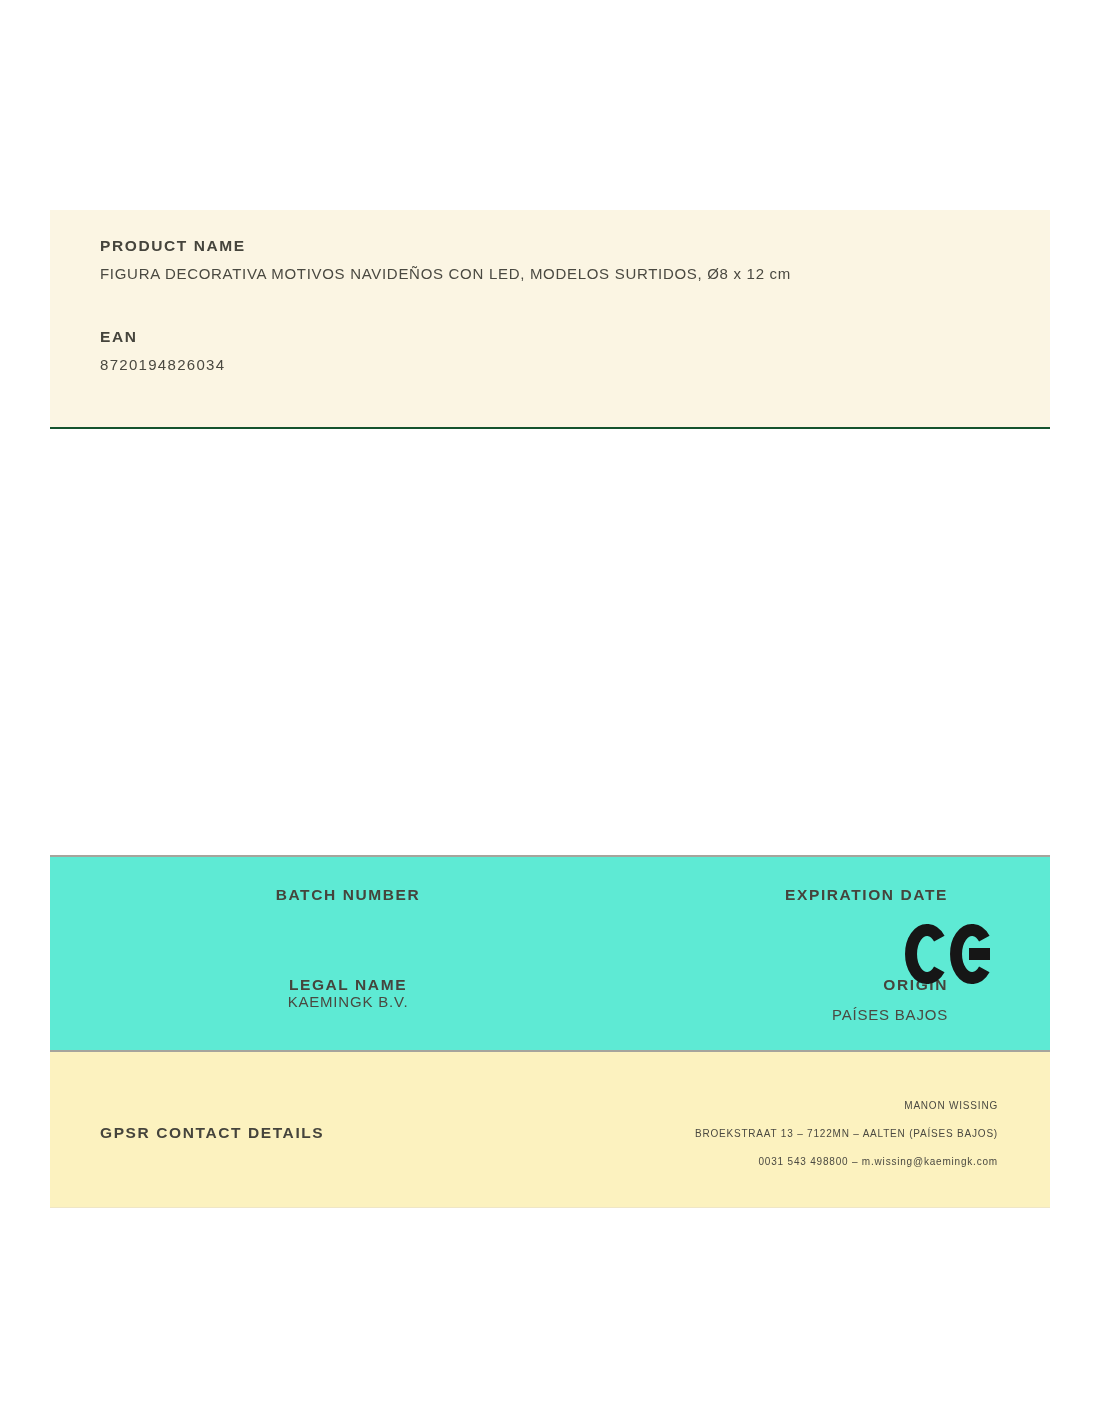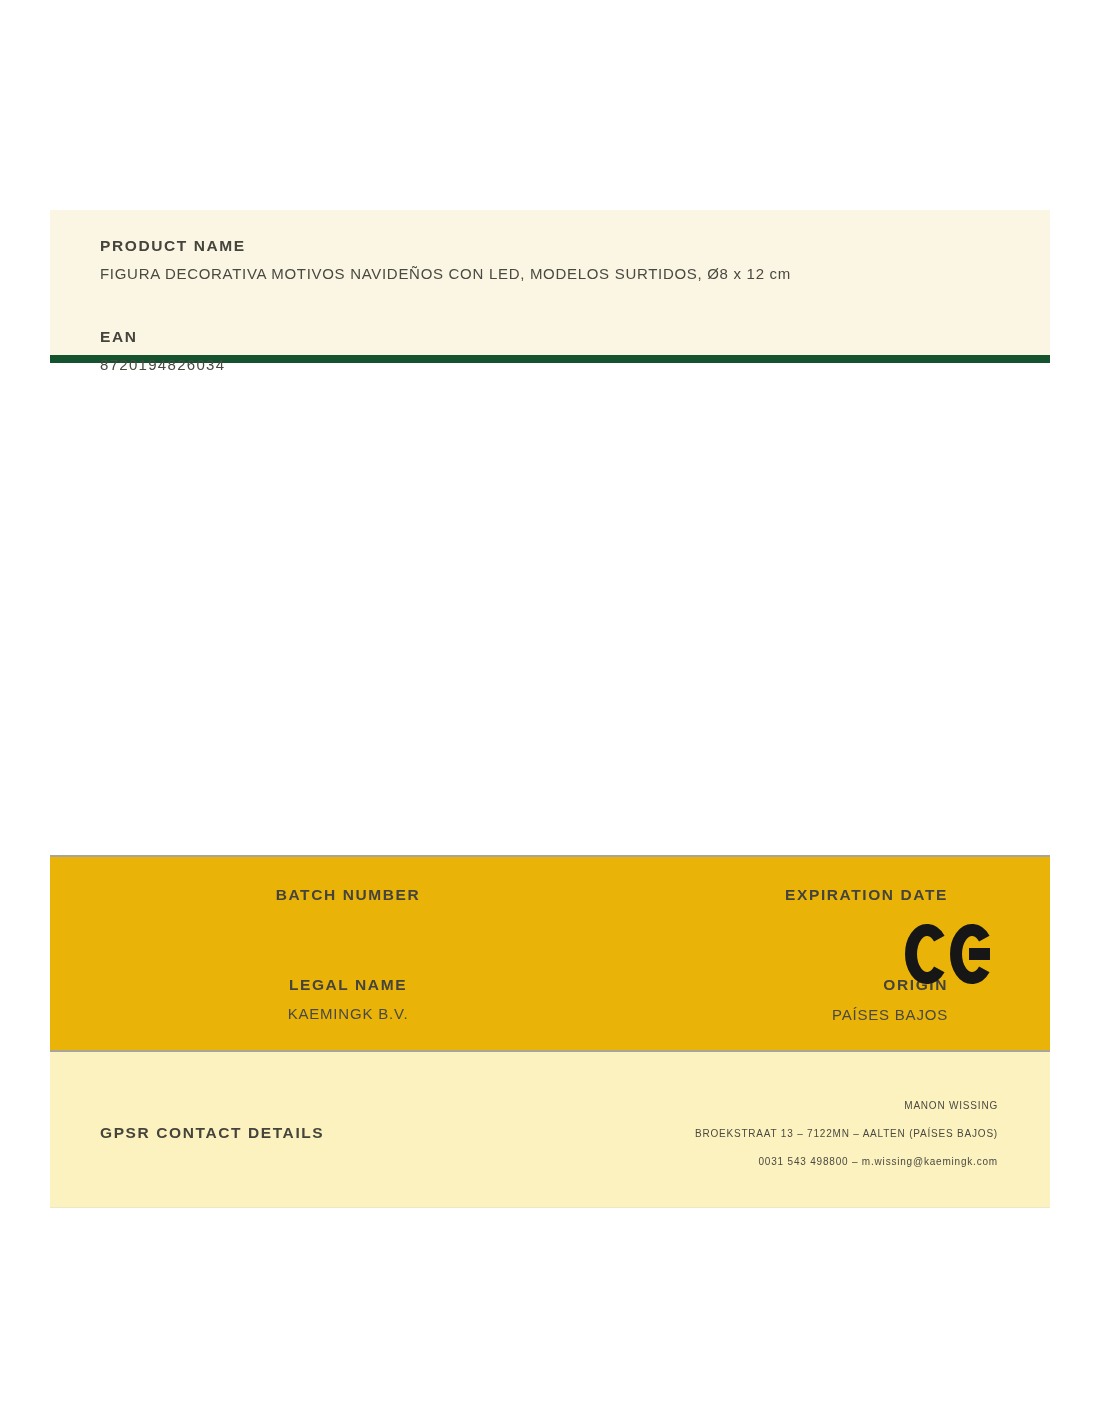--- a/index.html
+++ b/index.html
@@ -16,28 +16,28 @@
     overflow: hidden;
   }
   .panel {
     position: absolute;
     left: 50px;
     width: 1000px;
     box-sizing: border-box;
   }
   .panel-top {
     top: 210px;
-    height: 153px;
+    height: 219px;
     background: #FBF5E3;
-    border-bottom: 8px solid #14532d;
+    border-bottom: 2px solid #14532d;
   }
   .panel-mid {
     top: 855px;
     height: 197px;
-    background: #eab308;
+    background: #5eead4;
     border-top: 2px solid #A6A49C;
     border-bottom: 2px solid #A6A49C;
   }
   .panel-bottom {
     top: 1052px;
     height: 156px;
     background: #FCF2BF;
     border-bottom: 1px solid #EFE6C6;
   }
   .lbl {
@@ -88,21 +88,21 @@
     <div class="val left-pad" style="top:55px; letter-spacing:0.7px;">FIGURA DECORATIVA MOTIVOS NAVIDEÑOS CON LED, MODELOS SURTIDOS, Ø8 x 12 cm</div>
     <div class="lbl left-pad" style="top:118px;">EAN</div>
     <div class="val left-pad" style="top:146px; letter-spacing:1.3px;">8720194826034</div>
   </section>
 
   <section class="panel panel-mid">
     <div class="lbl col1" style="top:29px;">BATCH NUMBER</div>
     <div class="lbl col2" style="top:29px;">EXPIRATION DATE</div>
 
     <div class="lbl col1" style="top:119px;text-align:center;">LEGAL NAME</div>
-    <div class="val col1" style="top:148px;">KAEMINGK B.V.</div>
+    <div class="val col1" style="top:136px;">KAEMINGK B.V.</div>
 
     <div class="lbl col2" style="top:119px;">ORIGIN</div>
     <div class="val col2" style="top:149px;">PAÍSES BAJOS</div>
 
     <div class="ce-wrap">
       <svg width="88" height="62" viewBox="0 0 88 62" aria-hidden="true">
 
         <path d="M 34.3 15.6 A 16 24 0 1 0 34.3 46.4" fill="none" stroke="#161616" stroke-width="12"></path>
 
         <path d="M 79.3 15.6 A 16 24 0 1 0 79.3 46.4" fill="none" stroke="#161616" stroke-width="12"></path>

